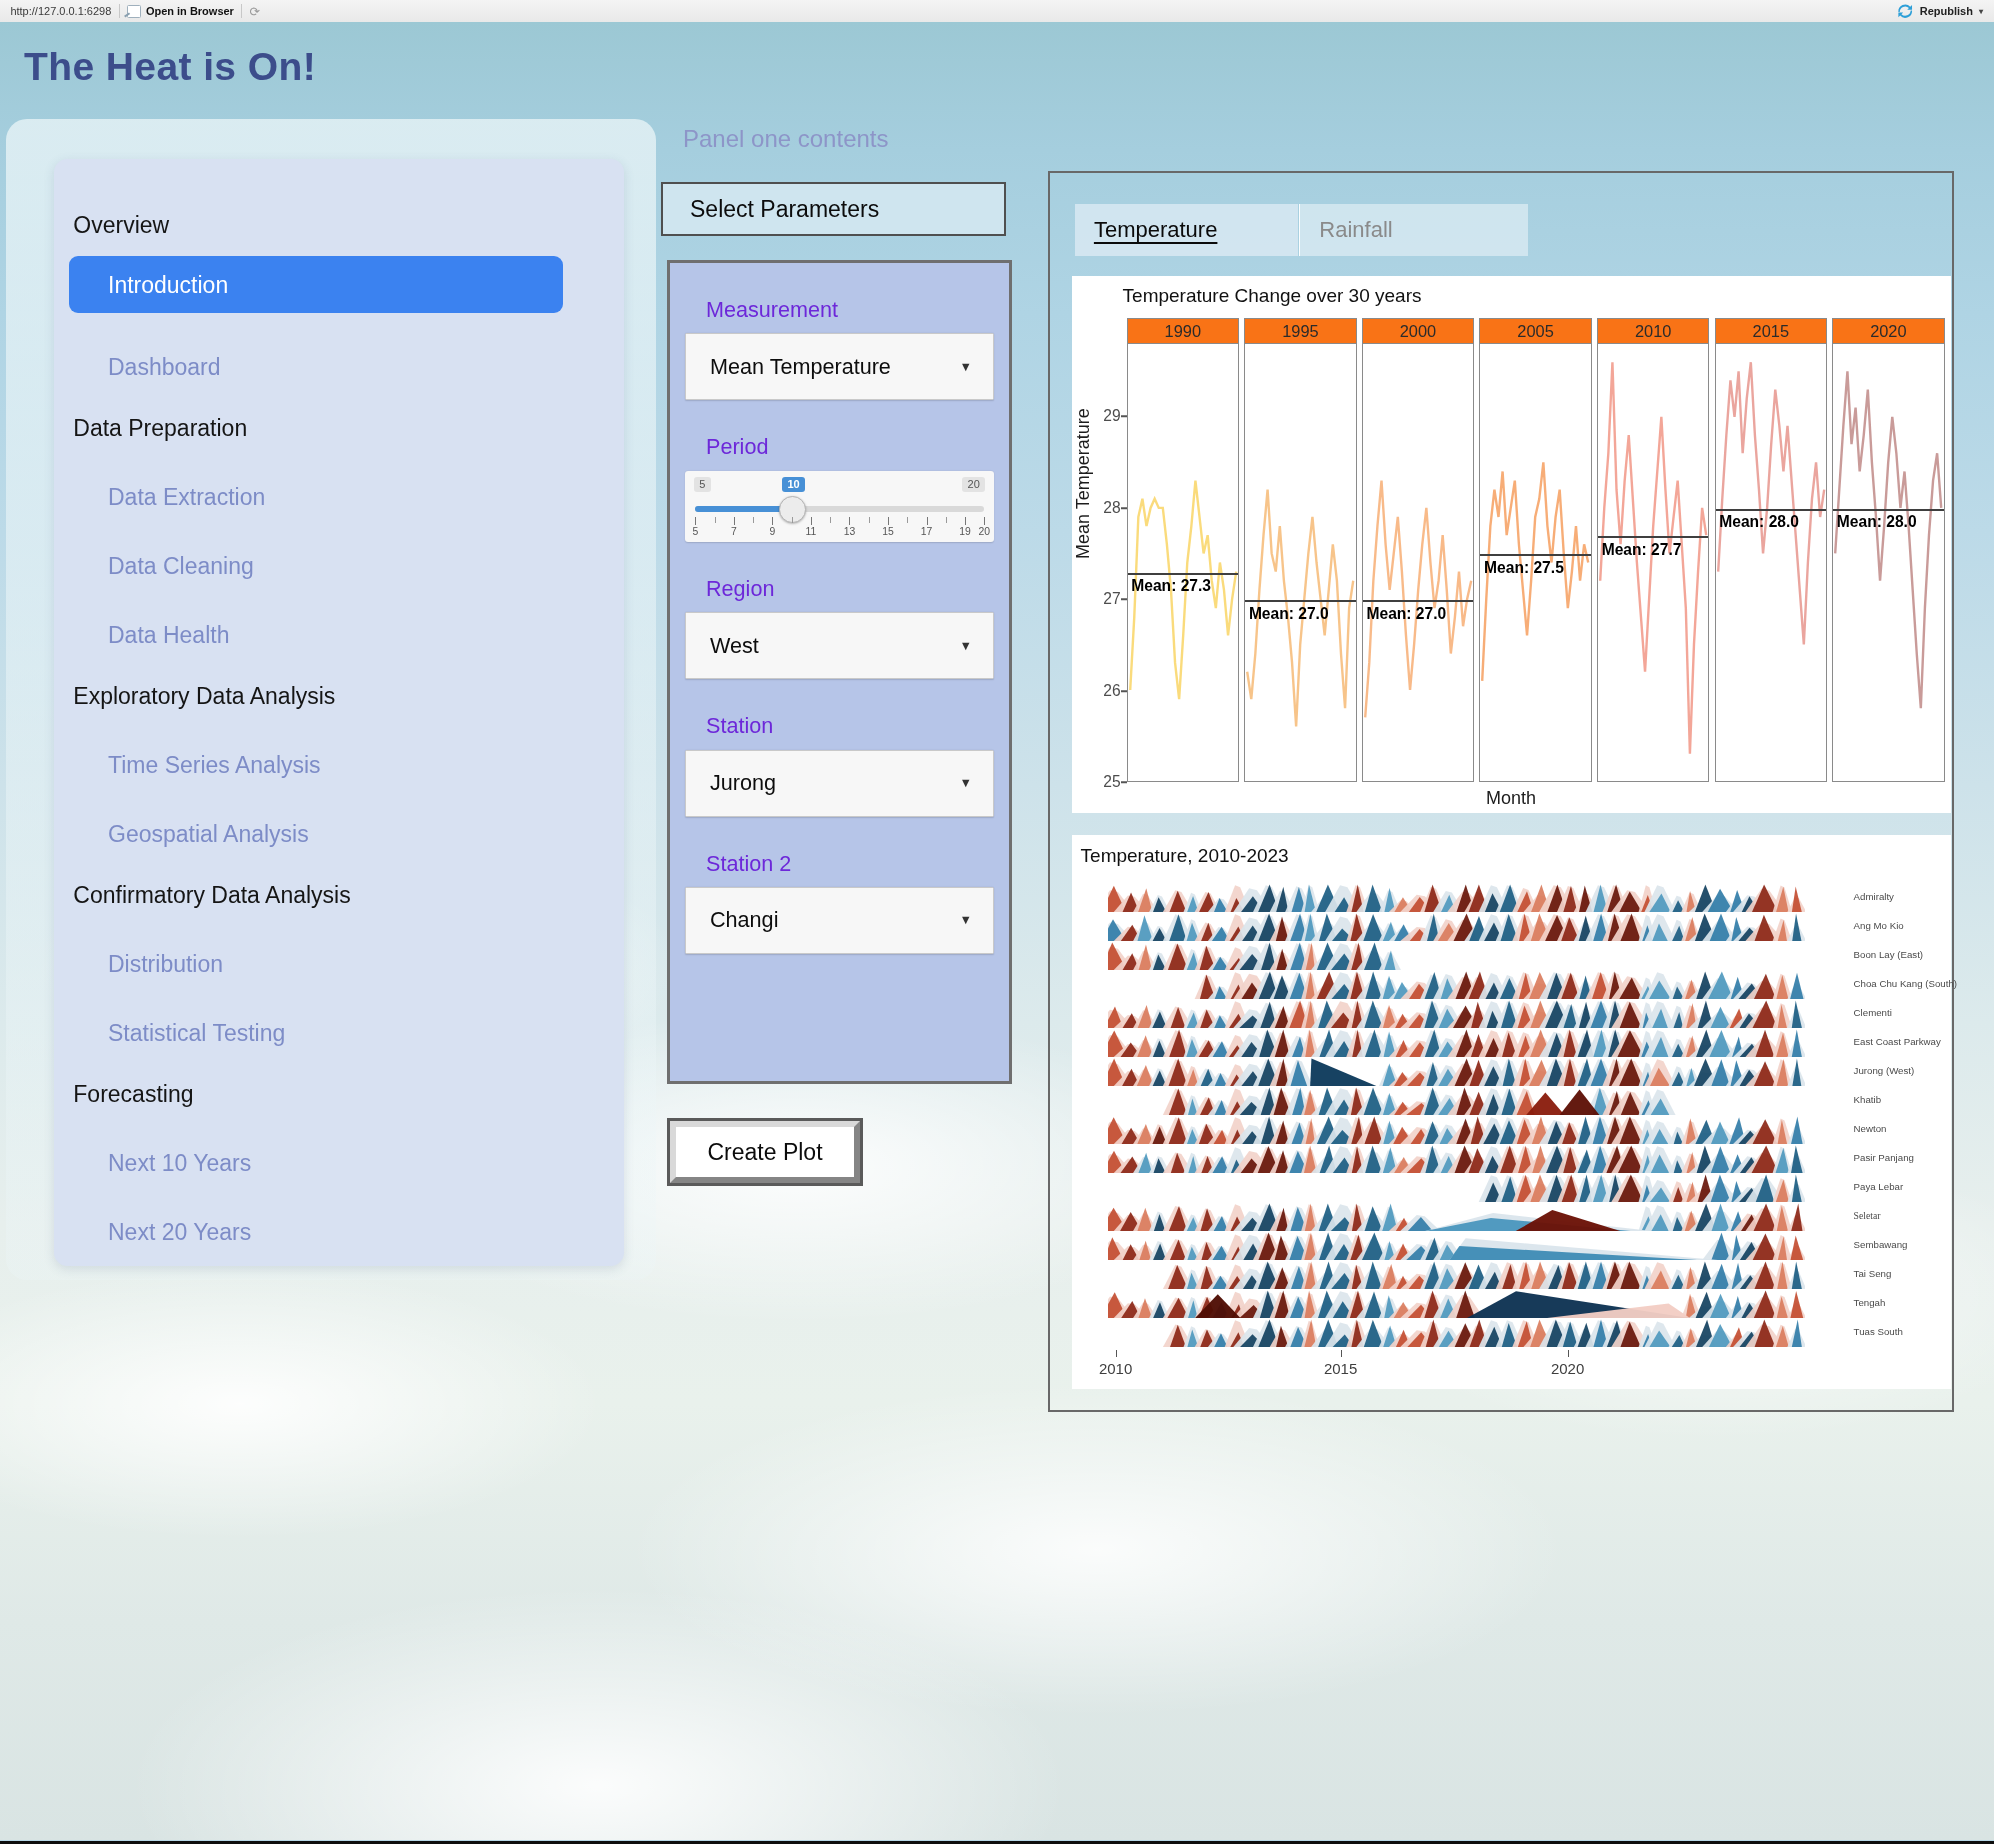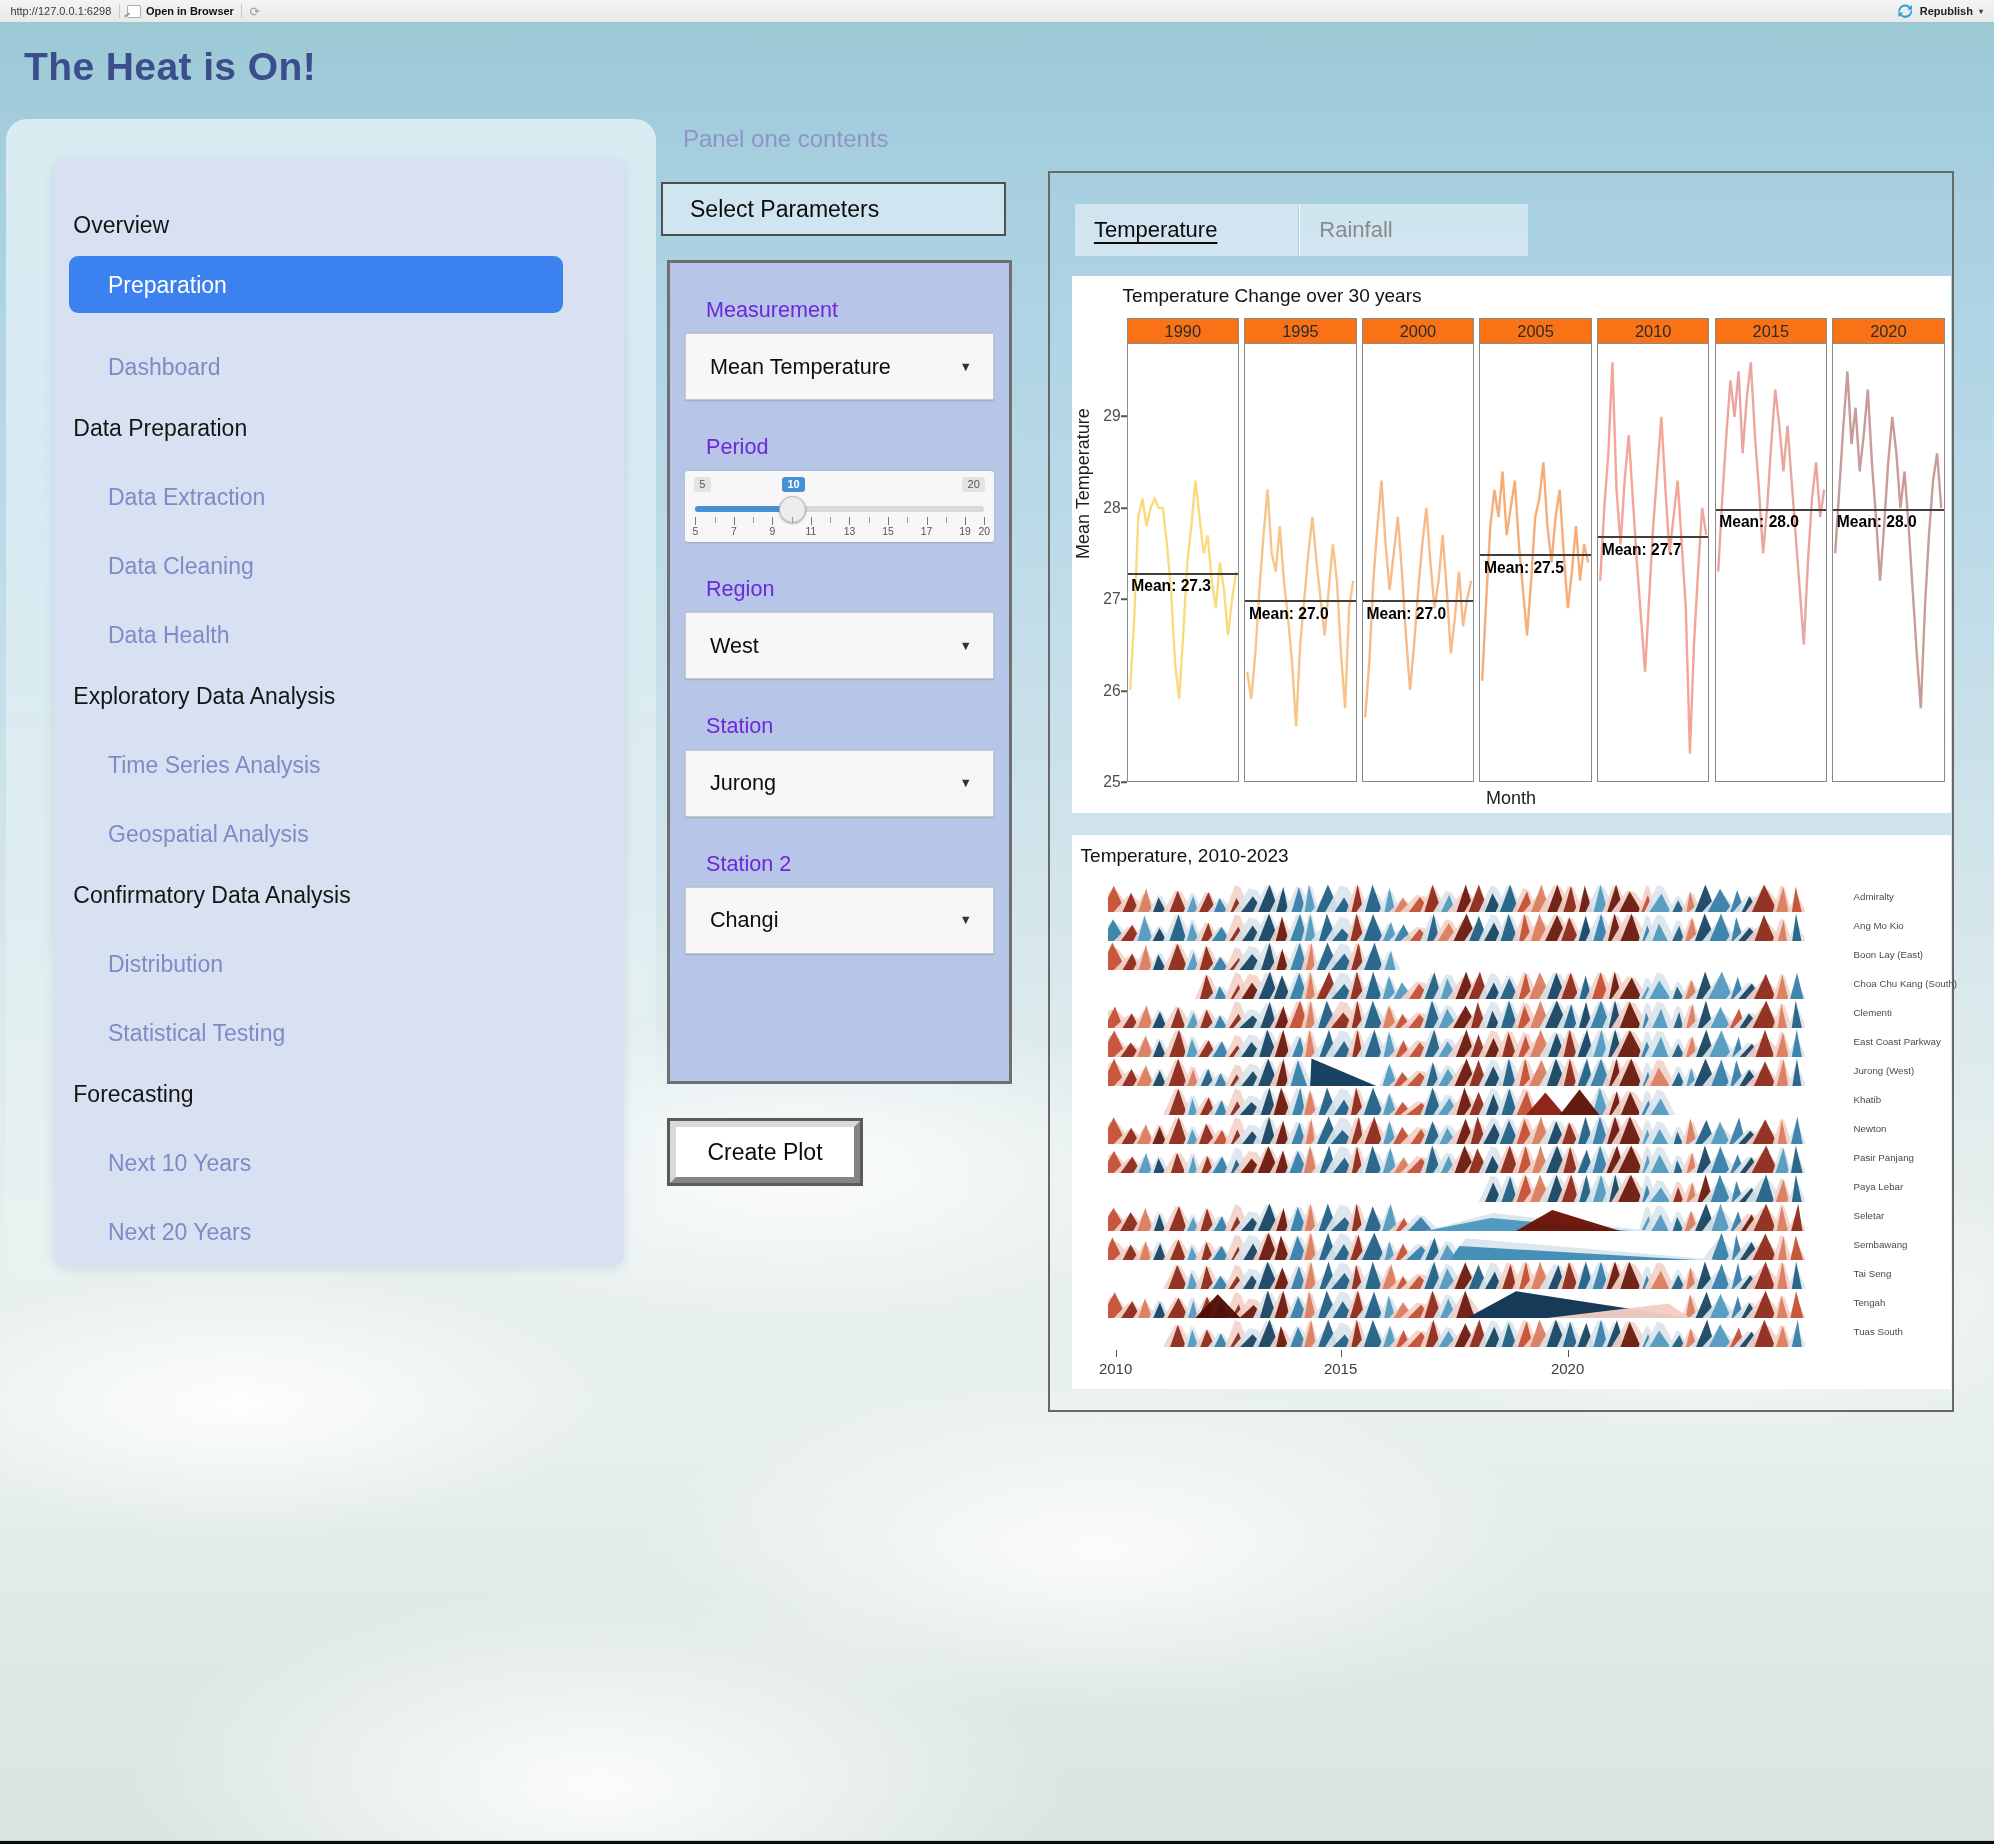--- a/index.html
+++ b/index.html
@@ -124,21 +124,21 @@
       <span id="caret">▾</span>
     </span>
   </div>
 
   <div id="sky"></div>
   <div id="page-title">The Heat is On!</div>
 
   <div id="sidebar-outer"></div>
   <div id="sidebar-card">
       <div class="sb-header" style="margin-top: 8px;">Overview</div>
-      <div class="sb-item active" style="margin-top: 16.4px;">Preparation</div>
+      <div class="sb-item active" style="margin-top: 16.4px;">Introduction</div>
       <div class="sb-item" style="margin-top: 39px;">Dashboard</div>
       <div class="sb-header" style="margin-top: 31px;">Data Preparation</div>
       <div class="sb-item" style="margin-top: 39px;">Data Extraction</div>
       <div class="sb-item" style="margin-top: 39px;">Data Cleaning</div>
       <div class="sb-item" style="margin-top: 39px;">Data Health</div>
       <div class="sb-header" style="margin-top: 31px;">Exploratory Data Analysis</div>
       <div class="sb-item" style="margin-top: 39px;">Time Series Analysis</div>
       <div class="sb-item" style="margin-top: 39px;">Geospatial Analysis</div>
       <div class="sb-header" style="margin-top: 31px;">Confirmatory Data Analysis</div>
       <div class="sb-item" style="margin-top: 39px;">Distribution</div>
@@ -1289,21 +1289,21 @@
               <path d="M856.9388288313498,39 L878.493489752171,8.44628897455567 L889.0079584940349,10.890585856591215 L909.5111725406696,39 Z" fill="#f2d3ca" fill-opacity="0.92"></path>
               <path d="M867.8453445790567,39 L884.6932178391119,2 L898.6046567929627,39 Z" fill="#8a2212" fill-opacity="0.9"></path>
               <path d="M893.5164287332152,39 L904.208987961886,3.3084908538558437 L909.4248705124571,6.163811585547371 L919.5958414860709,39 Z" fill="#f2d3ca" fill-opacity="0.92"></path>
               <path d="M899.0218387906315,39 L905.7614432126456,5.132228538939536 L914.0904314286546,39 Z" fill="#d97a5b" fill-opacity="0.9"></path>
               <path d="M913.2696412604469,39 L923.7276039990796,17.434914161894675 L928.8290492374371,19.1601210289431 L938.776867452234,39 Z" fill="#f2d3ca" fill-opacity="0.92"></path>
               <path d="M918.4278242572153,39 L927.9408477395707,2 L933.6186844554655,39 Z" fill="#8a2212" fill-opacity="0.9"></path>
               <path d="M426.33500000000004,39 L517.6925,14.82 L730.86,39 Z" fill="#dbe5ec" fill-opacity="0.96"></path>
               <path d="M426.33500000000004,39 L514.7878000000001,21.45 L702.75,39 Z" fill="#4b97bd" fill-opacity="0.96"></path>
               <path d="M548.145,39 L597.3375,10.920000000000002 L688.6949999999999,39 Z" fill="#6b1206" fill-opacity="0.96"></path>
             </svg>
-            <div class="ridge-label" style="top: 45%;">Seletar</div>
+            <div class="ridge-label" style="top: 45%; font-family: Liberation Serif, serif;">Seletar</div>
           </div>
           <div class="ridge-row">
             <svg viewBox="0 0 937 39" preserveAspectRatio="none">
               <path d="M-19.33872012491034,39 L2.675563035939133,13.020026105332281 L13.414237748548631,15.098424016905696 L34.354653438137156,39 Z" fill="#f2d3ca" fill-opacity="0.92"></path>
               <path d="M-5.765368866385597,39 L5.75117344819313,8.30641254503 L20.78130217961241,39 Z" fill="#c24a2e" fill-opacity="0.9"></path>
               <path d="M7.813935660902388,39 L26.728283600732663,20.378755681024636 L35.95479479089377,21.868455226542665 L53.946491611707934,39 Z" fill="#f2d3ca" fill-opacity="0.92"></path>
               <path d="M19.72477982726765,39 L30.426773894909747,17.892069179161027 L42.035647445342676,39 Z" fill="#8a2212" fill-opacity="0.9"></path>
               <path d="M33.73034096047353,39 L47.1674220620019,18.350453891409806 L53.72209577006452,20.00241758009702 L66.50370950078663,39 Z" fill="#f2d3ca" fill-opacity="0.92"></path>
               <path d="M42.140359278471806,39 L50.64961851629499,12.991631687404478 L58.09369118278835,39 Z" fill="#d97a5b" fill-opacity="0.9"></path>
               <path d="M55.305988721342,39 L66.86631428697768,13.591920639057996 L72.5054974897268,15.624566987933356 L83.50190473508759,39 Z" fill="#dbe5ec" fill-opacity="0.92"></path>

